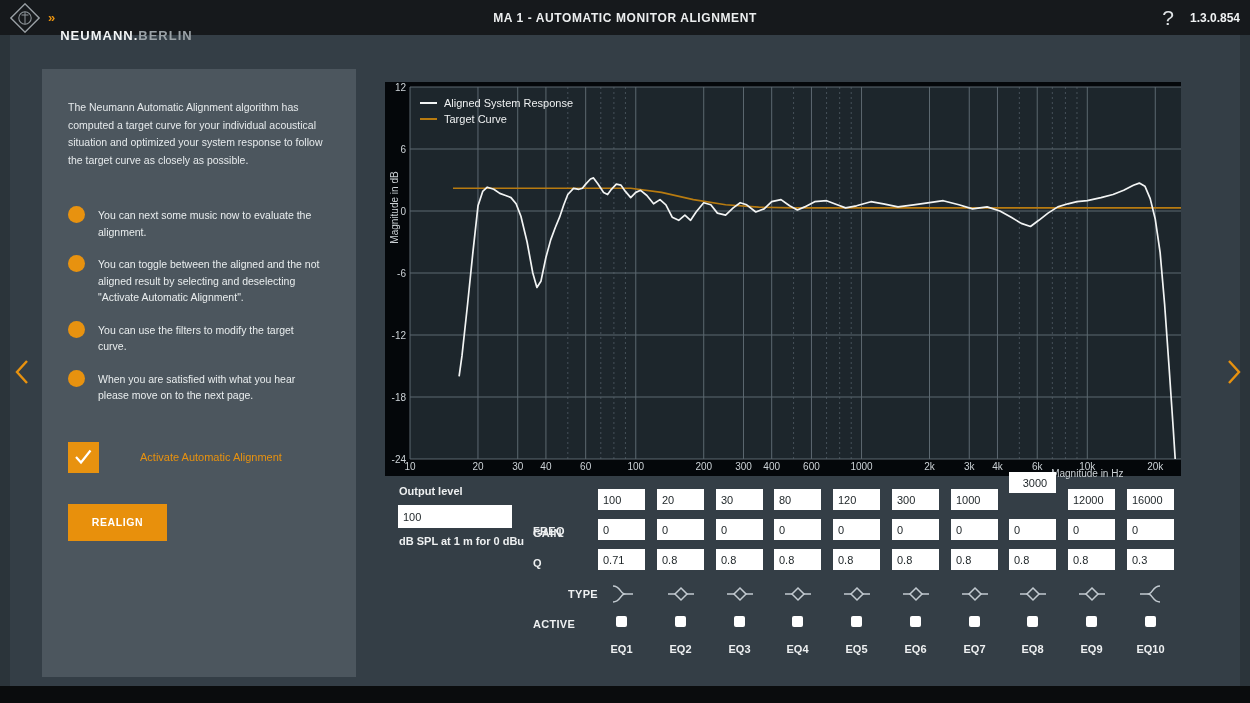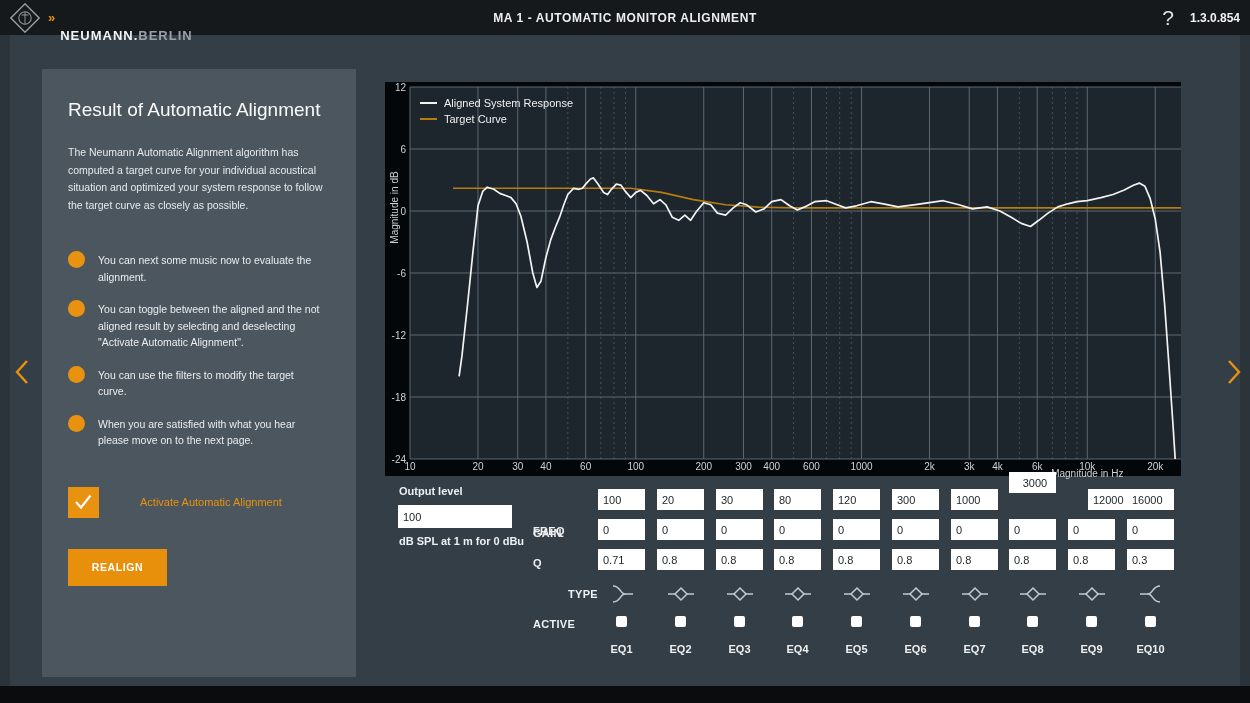--- a/index.html
+++ b/index.html
@@ -128,21 +128,20 @@
       <polyline points="15,5 5,16 15,27" fill="none" stroke="#e8920f" stroke-width="2.4"></polyline>
     </svg>
 </div>
 <div class="nav-arrow next">
   <svg width="22" height="32" viewBox="0 0 22 32">
       <polyline points="7,5 17,16 7,27" fill="none" stroke="#e8920f" stroke-width="2.4"></polyline>
     </svg>
 </div>
 
 <div class="panel">
-  <div class="panel-title">Result of Automatic Alignment</div>
   <div class="panel-intro">The Neumann Automatic Alignment algorithm has computed a target curve for your individual acoustical situation and optimized your system response to follow the target curve as closely as possible.</div>
   <div id="bullets">
       <div class="bullet-row">
         <div class="bullet-dot"></div>
         <div class="bullet-text">You can next some music now to evaluate the alignment.</div>
       </div>
       <div class="bullet-row">
         <div class="bullet-dot"></div>
         <div class="bullet-text">You can toggle between the aligned and the not aligned result by selecting and deselecting "Activate Automatic Alignment".</div>
       </div>
@@ -334,21 +333,21 @@
     <input class="eq-input" value="3000" style="left: 1009px; top: 472px; text-align: center;">
     <input class="eq-input" value="0" style="left: 1009px; top: 519px;">
     <input class="eq-input" value="0.8" style="left: 1009px; top: 549px;">
     <div class="eq-type" style="left: 1018px; top: 583px;"><svg width="30" height="22" viewBox="0 0 30 22">
         <line x1="2" y1="11" x2="9" y2="11" stroke="#c2cad0" stroke-width="1.5"></line>
         <path d="M15 5 L21 11 L15 17 L9 11 Z" fill="none" stroke="#c2cad0" stroke-width="1.5"></path>
         <line x1="21" y1="11" x2="28" y2="11" stroke="#c2cad0" stroke-width="1.5"></line>
       </svg></div>
     <div class="eq-active" style="left: 1027px; top: 616px;"></div>
     <div class="eq-name" style="left: 1009px; top: 643px;">EQ8</div>
-    <input class="eq-input" value="12000" style="left: 1068px; top: 489px; margin-left: 20px;">
+    <input class="eq-input" value="12000" style="left: 1068px; top: 489px;">
     <input class="eq-input" value="0" style="left: 1068px; top: 519px;">
     <input class="eq-input" value="0.8" style="left: 1068px; top: 549px;">
     <div class="eq-type" style="left: 1077px; top: 583px;"><svg width="30" height="22" viewBox="0 0 30 22">
         <line x1="2" y1="11" x2="9" y2="11" stroke="#c2cad0" stroke-width="1.5"></line>
         <path d="M15 5 L21 11 L15 17 L9 11 Z" fill="none" stroke="#c2cad0" stroke-width="1.5"></path>
         <line x1="21" y1="11" x2="28" y2="11" stroke="#c2cad0" stroke-width="1.5"></line>
       </svg></div>
     <div class="eq-active" style="left: 1086px; top: 616px;"></div>
     <div class="eq-name" style="left: 1068px; top: 643px;">EQ9</div>
     <input class="eq-input" value="16000" style="left: 1127px; top: 489px;">

